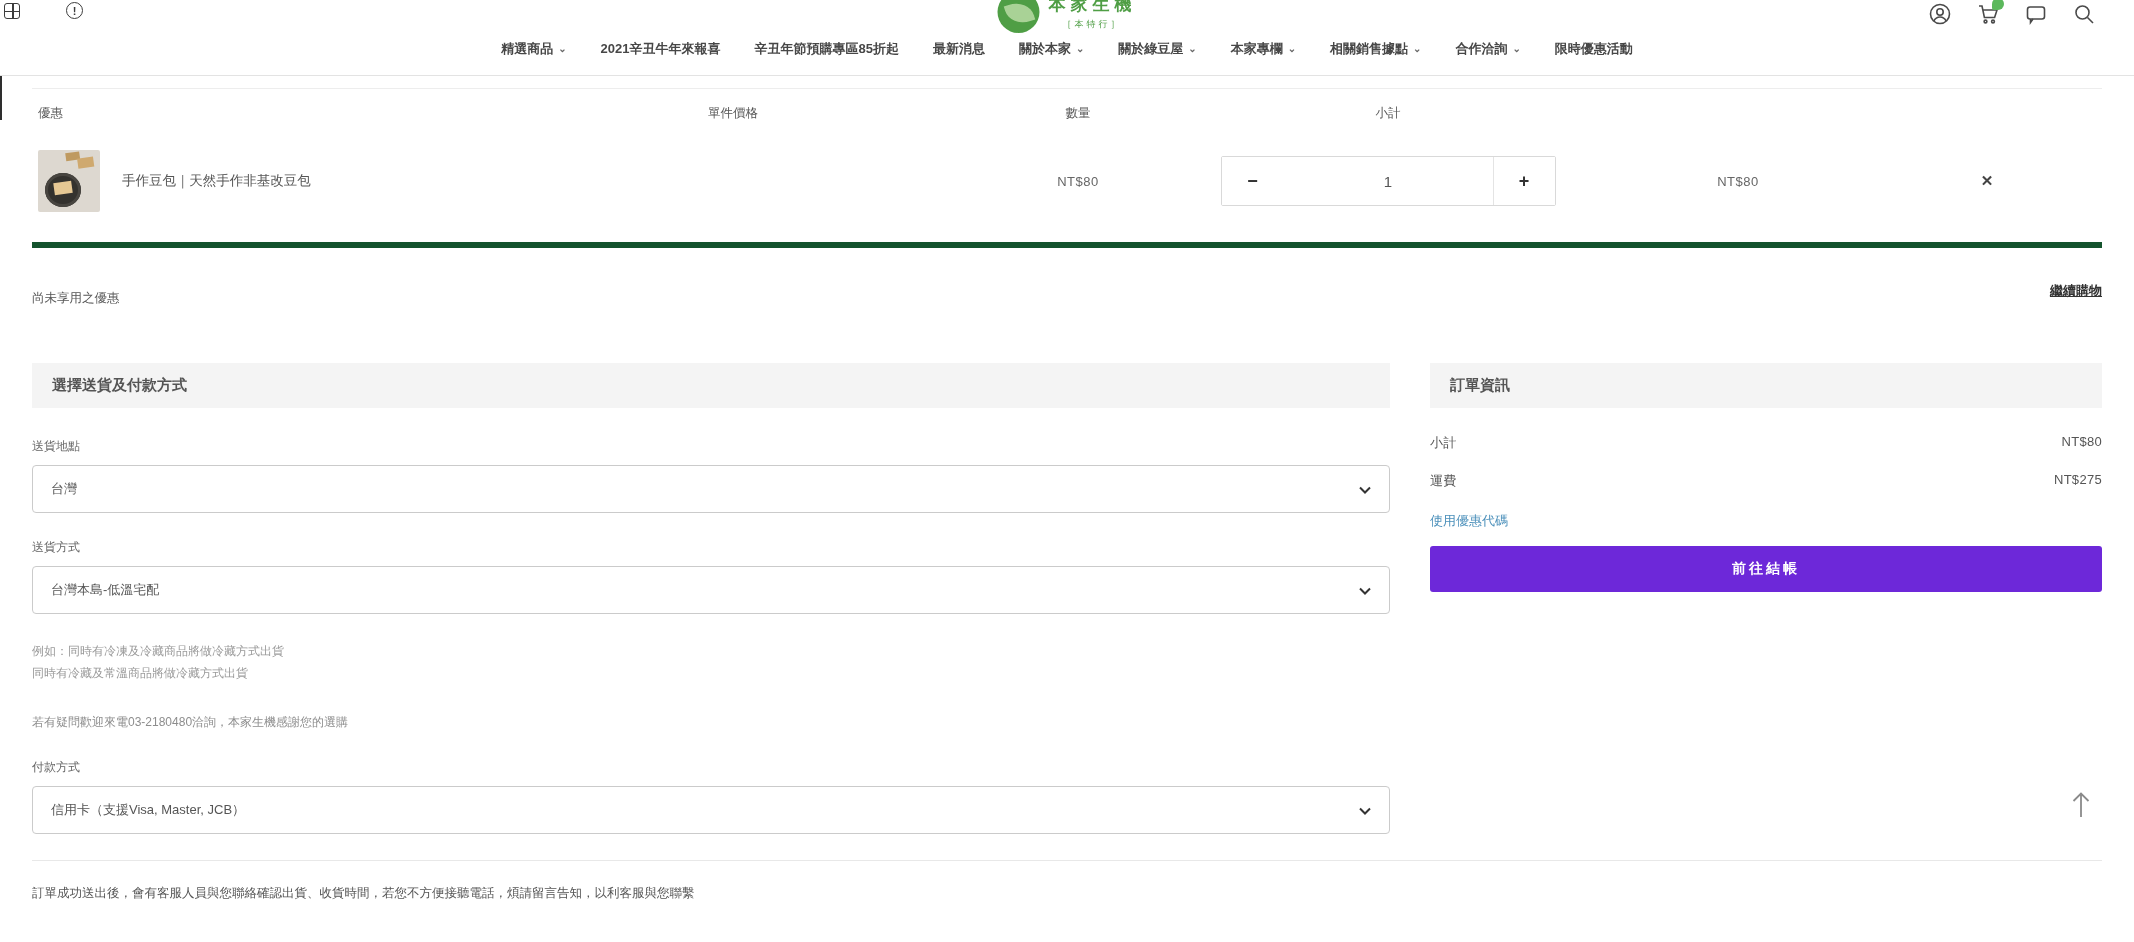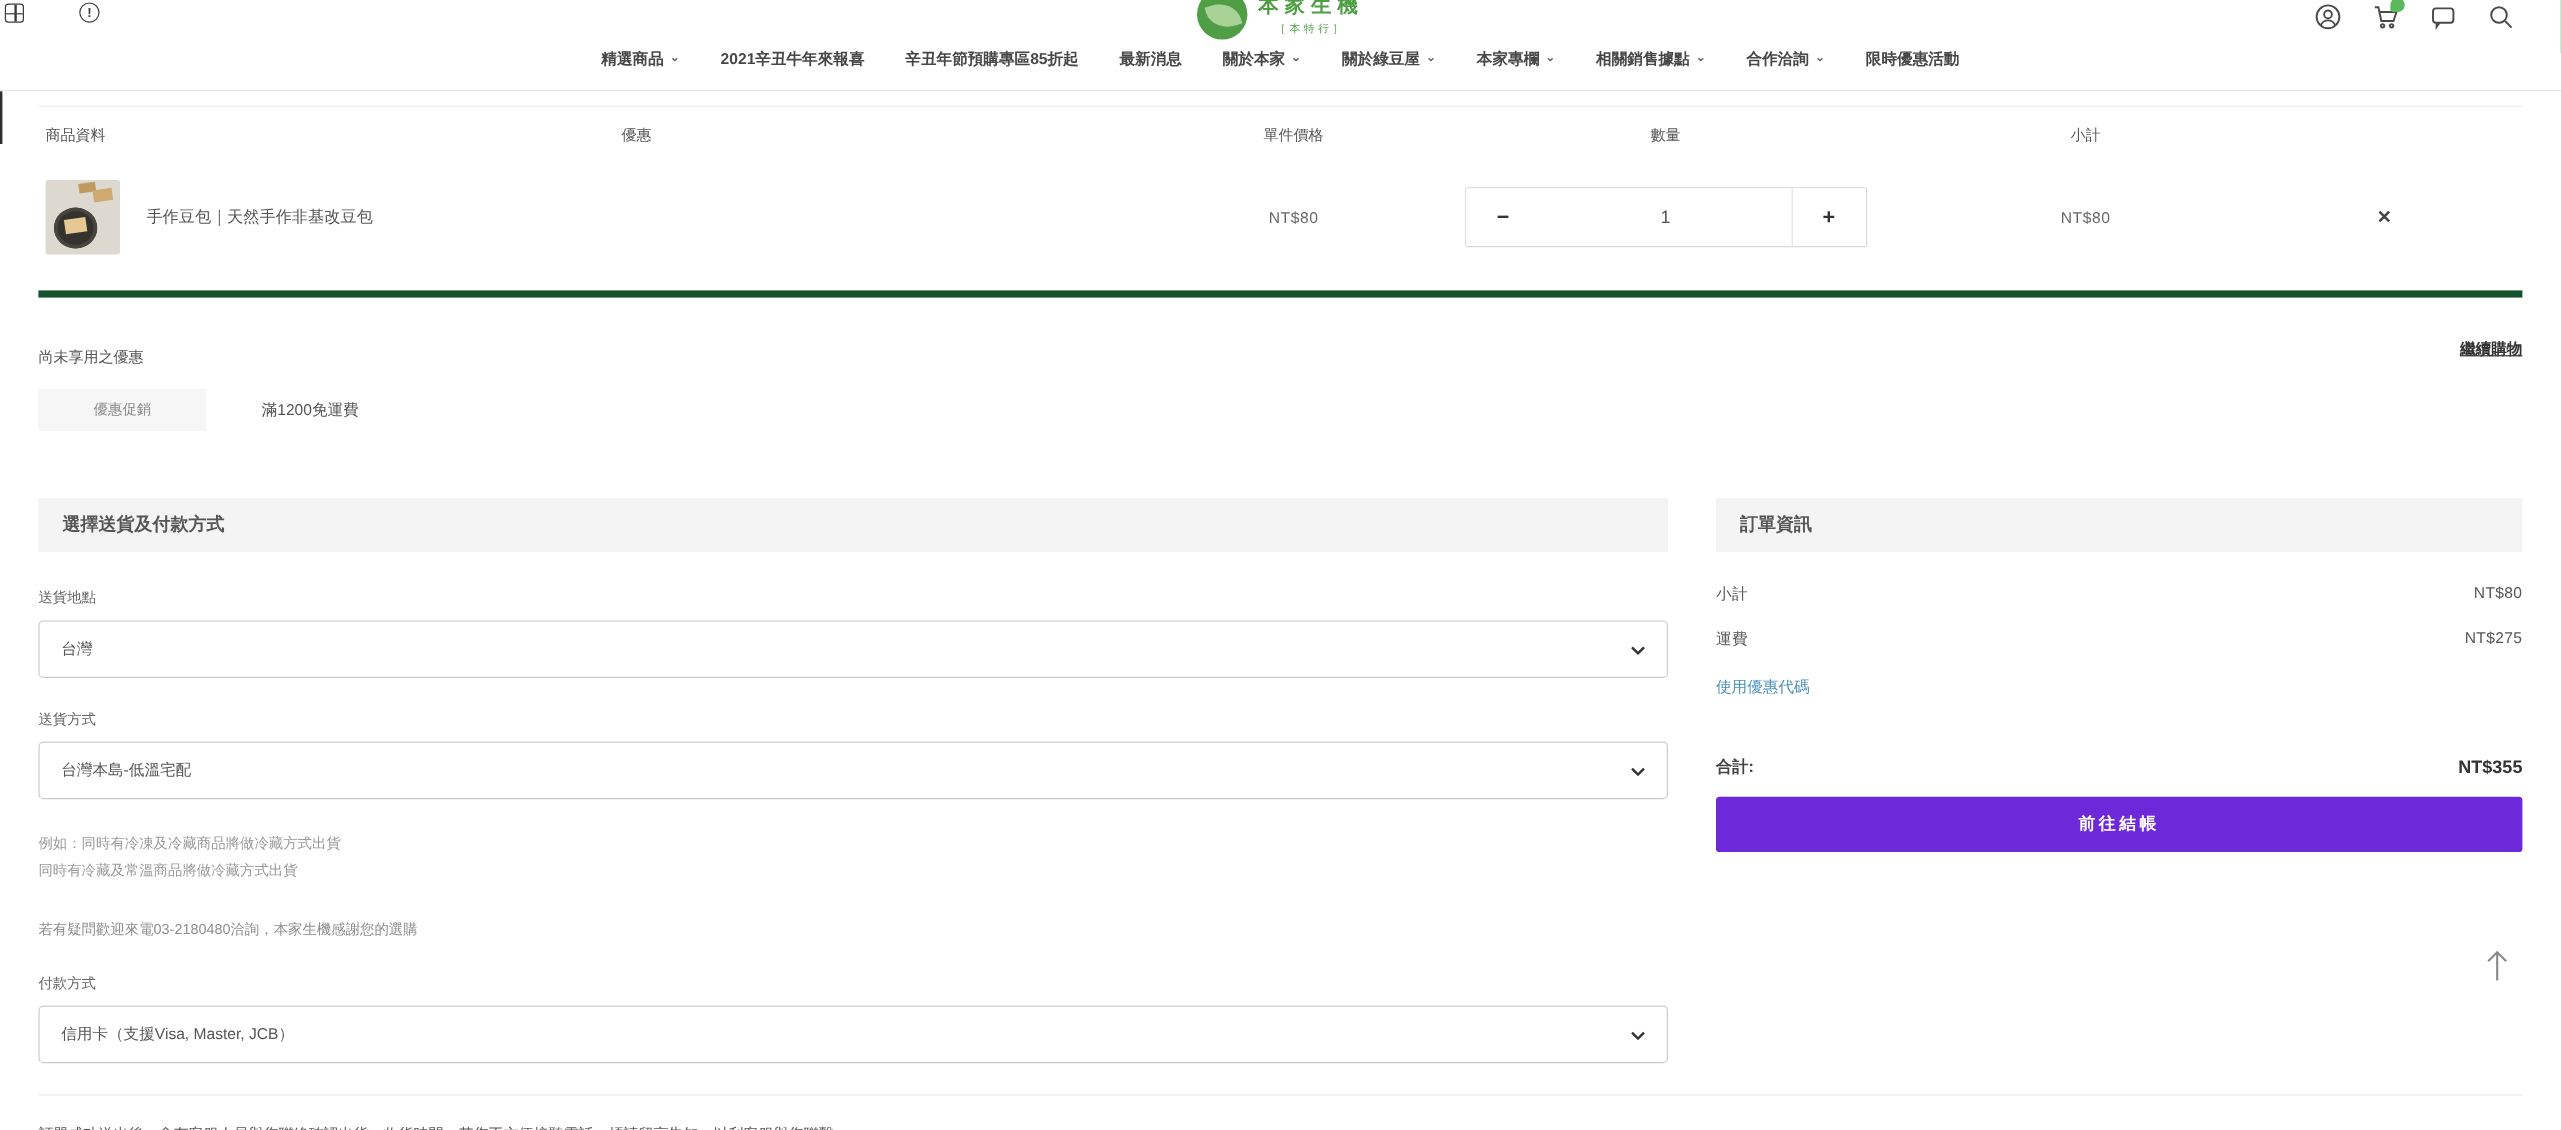--- a/index.html
+++ b/index.html
@@ -193,21 +193,20 @@
         <span class="chev">⌄</span>
       </span>
     <span class="nav-item">
         <span>限時優惠活動</span>
       </span>
   </nav>
 </div>
 
 <div class="content">
   <div class="t-head">
-    <span>商品資料</span>
     <span>優惠</span>
     <span class="c-center">單件價格</span>
     <span class="c-center">數量</span>
     <span class="c-center">小計</span>
     <span></span>
   </div>
 
   <div class="t-row">
     <div class="prod-cell">
       <div class="thumb"></div>
@@ -225,24 +224,20 @@
     <span class="c-center price-txt">NT$80</span>
     <span class="remove-cell"><span class="remove-x">✕</span></span>
   </div>
 </div>
 
 <div class="promo">
   <div class="promo-top">
     <span class="promo-title">尚未享用之優惠</span>
     <span class="continue-link">繼續購物</span>
   </div>
-  <div class="promo-row">
-    <span class="promo-tag">優惠促銷</span>
-    <span class="promo-desc">滿1200免運費</span>
-  </div>
 </div>
 
 <div class="panels">
   <div class="panel-left">
     <div class="panel-head">選擇送貨及付款方式</div>
     <div class="pl-body">
       <div class="field-label">送貨地點</div>
       <div class="select">
         <span>台灣</span>
         <svg viewBox="0 0 16 16">
@@ -281,24 +276,20 @@
       <div class="sum-row">
         <span>小計</span>
         <span>NT$80</span>
       </div>
       <div class="sum-row">
         <span>運費</span>
         <span>NT$275</span>
       </div>
       <span class="coupon-link">使用優惠代碼</span>
 
-      <div class="total-row">
-        <span class="total-label">合計:</span>
-        <span class="total-value">NT$355</span>
-      </div>
       <button class="checkout-btn">前往結帳</button>
     </div>
   </div>
 </div>
 
 <div class="footer">
   <div>訂單成功送出後，會有客服人員與您聯絡確認出貨、收貨時間，若您不方便接聽電話，煩請留言告知，以利客服與您聯繫</div>
 
 </div>
 

